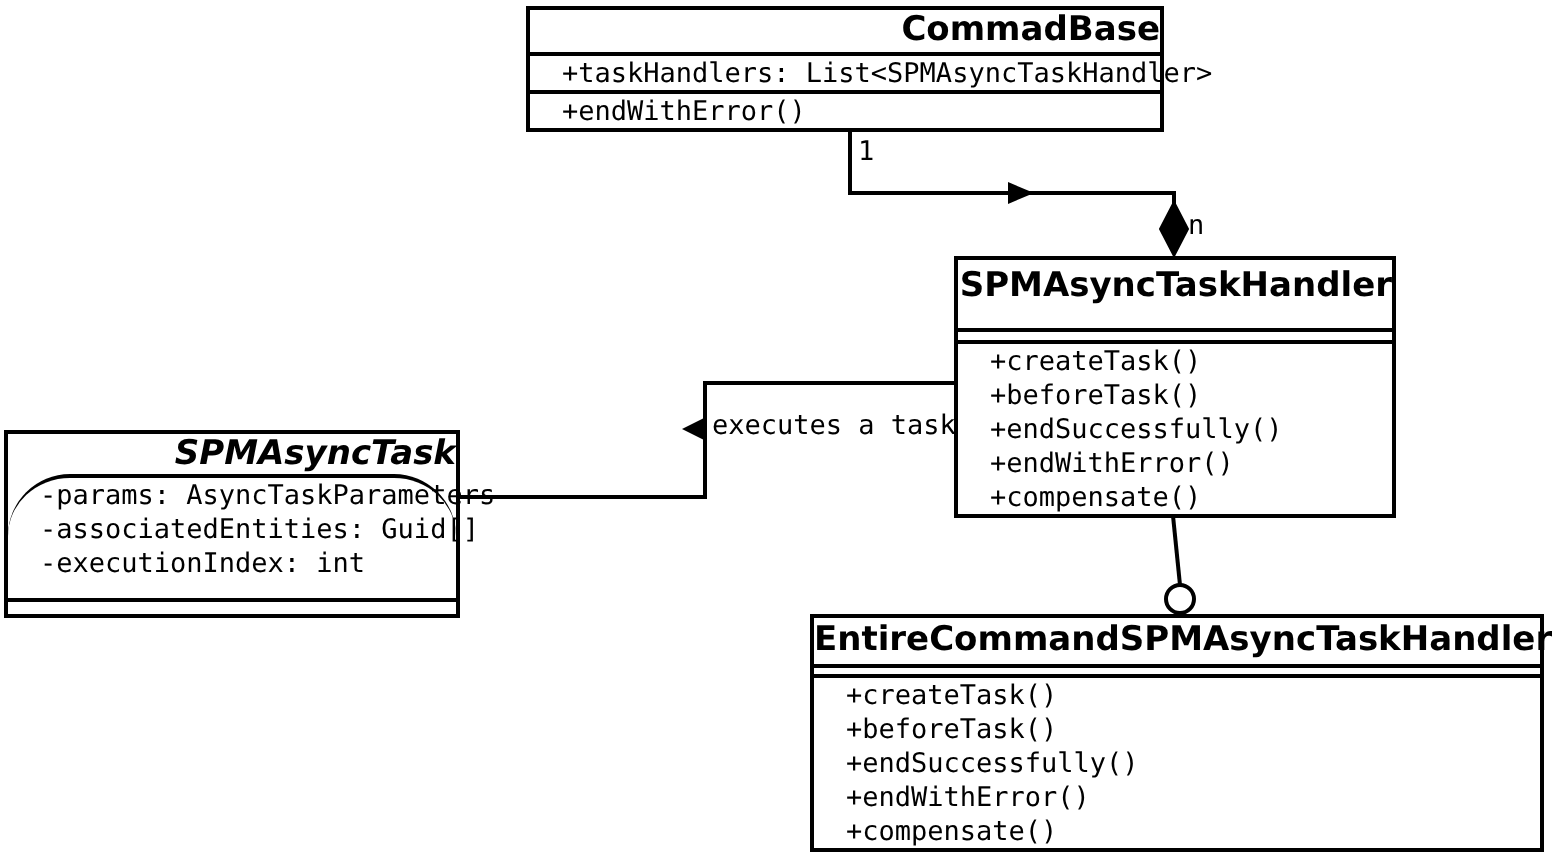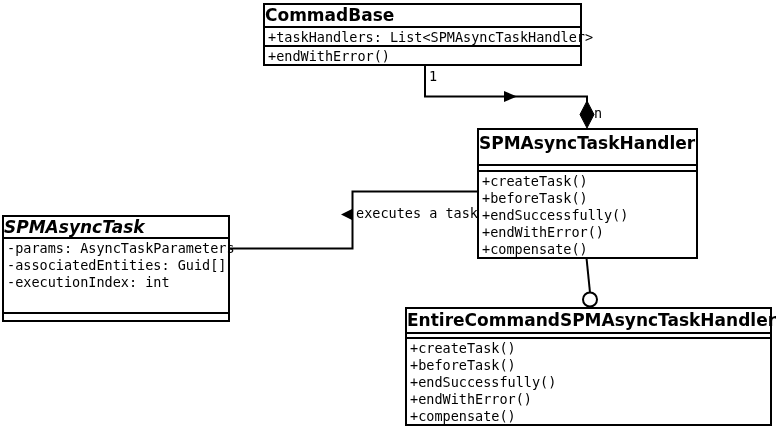--- a/index.html
+++ b/index.html
@@ -15,27 +15,27 @@
   #connectors { position:absolute; left:0; top:0; z-index:1; }
 
   .uml-class {
     position:absolute; z-index:2;
     background:#ffffff;
     border:2px solid #000000;
   }
   .uml-title {
     font-weight:bold;
     font-size:17px;
-    text-align:left;
+    text-align:right;
     white-space:nowrap;
     overflow:visible;
     font-family:"DejaVu Sans", sans-serif;
   }
   .uml-title.abstract { font-style:italic; }
-  .compartment { border-top:2px solid #000000; padding:0 3px; }
+  .compartment { border-top:2px solid #000000; padding:0 16px; }
   .compartment.empty { padding:0; }
   .uml-line {
     font-family:"DejaVu Sans Mono", monospace;
     font-size:13.5px;
     line-height:17px;
     white-space:pre;
   }
 
   
   #box-commadbase { left:263px; top:3px; width:319px; }
@@ -44,21 +44,21 @@
 
   
   #box-handler { left:477px; top:128px; width:221px; }
   #box-handler .uml-title { height:34px; line-height:26px; }
   #box-handler .compartment.empty { height:6px; }
   #box-handler .compartment.ops { height:87px; padding-top:1px; }
 
   
   #box-task { left:2px; top:215px; width:228px; }
   #box-task .uml-title { height:20px; line-height:20px; }
-  #box-task .compartment.attrs { height:75px; padding-top:1px; }
+  #box-task .compartment.attrs { height:62px; padding-top:1px;border-radius:31px; }
   #box-task .compartment.empty { height:8px; }
 
   
   #box-entire { left:405px; top:307px; width:367px; }
   #box-entire .uml-title { height:23px; line-height:23px;border-radius:11px; }
   #box-entire .compartment.empty { height:5px; }
   #box-entire .compartment.ops { height:87px; padding-top:1px; }
 
   .edge-label {
     position:absolute; z-index:3;

